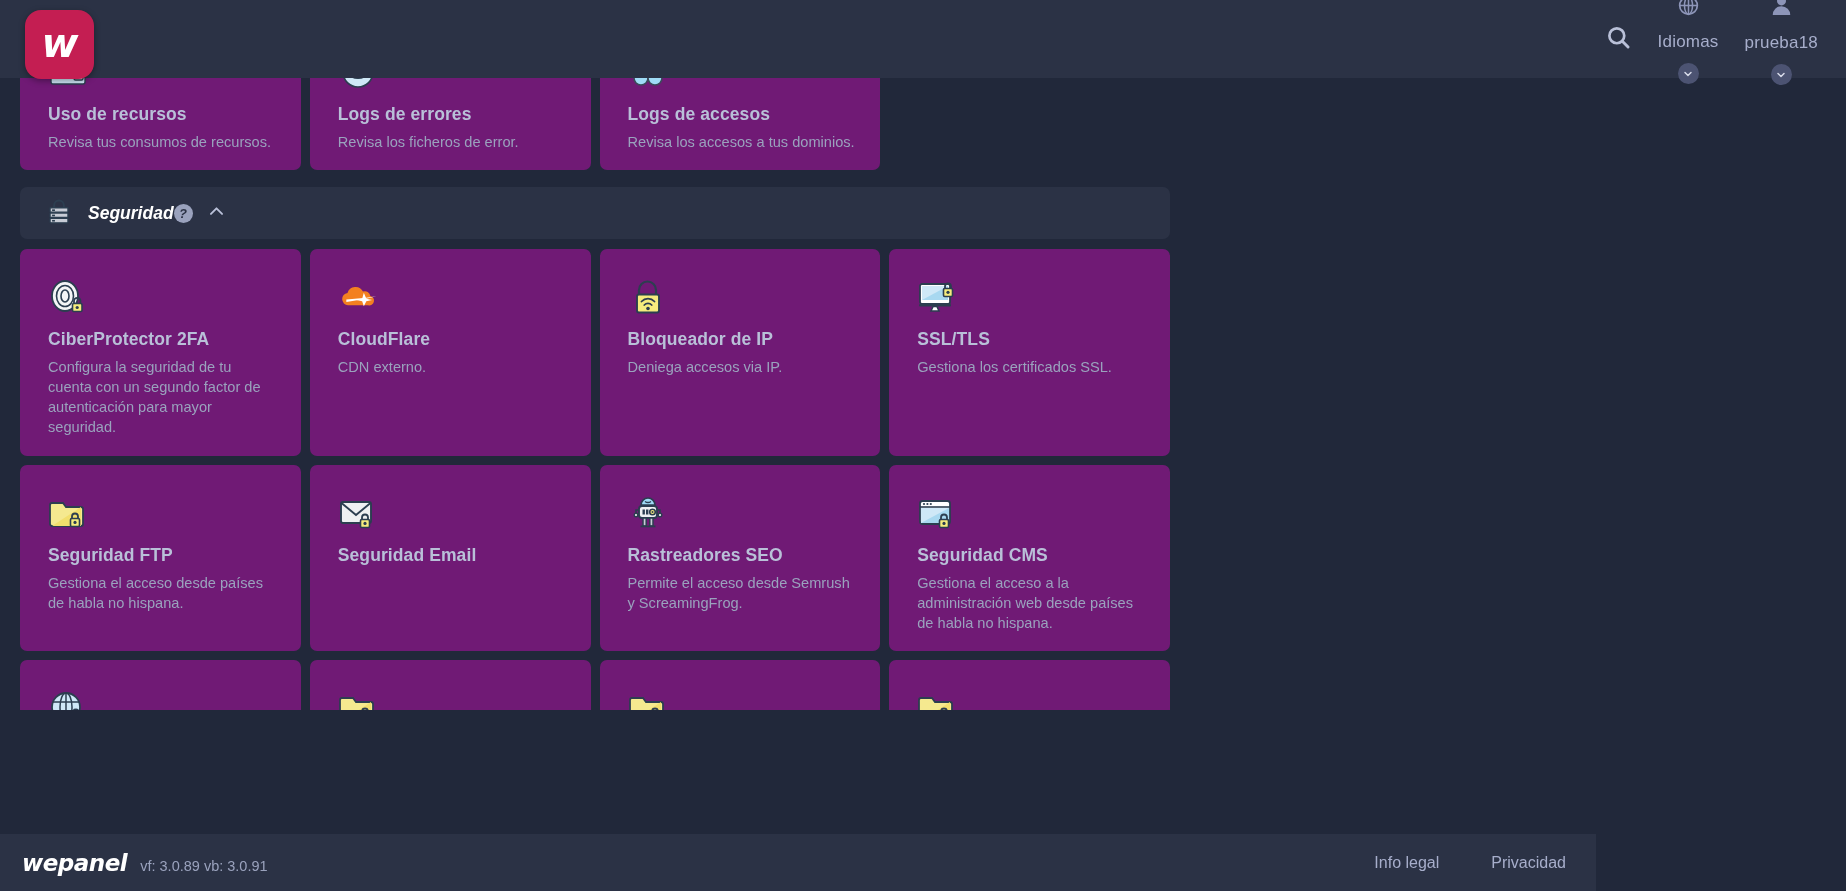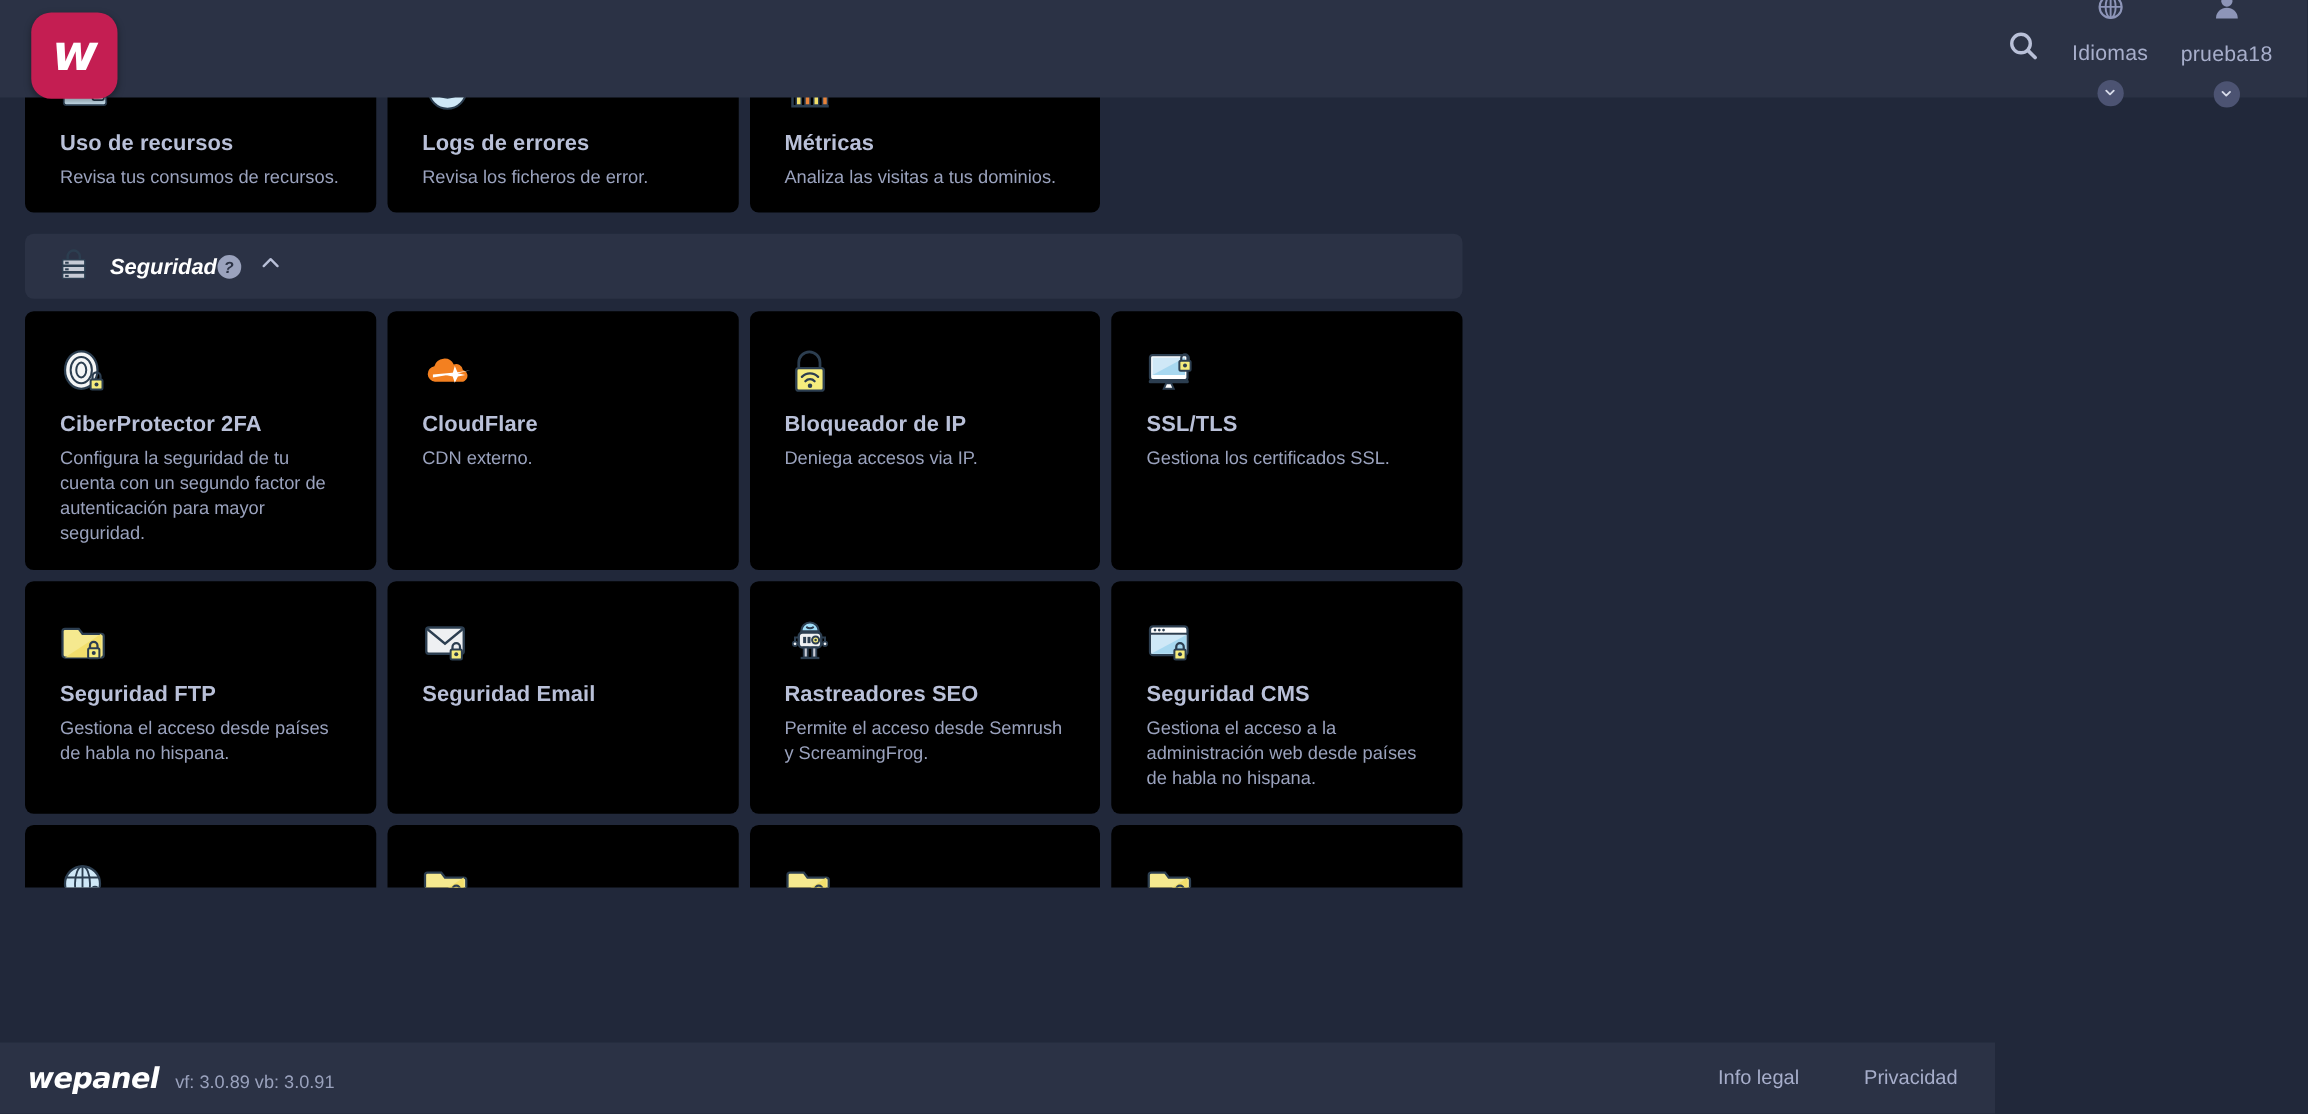--- a/index.html
+++ b/index.html
@@ -45,21 +45,21 @@
     width: 1190px; height: 658px;
     overflow: hidden;
   }
   .grid {
     display: grid;
     grid-template-columns: repeat(4, 1fr);
     gap: 9px;
     padding: 0 20px;
   }
   .card {
-    background: #000000;
+    background: #701a75;
     border-radius: 7px;
     padding: 22px 24px 18px 28px;
     min-height: 110px;
   }
   .card-icon { height: 46px; margin-bottom: 12px; display: flex; align-items: flex-end; }
   .card-title {
     color: #b9c0d8; font-size: 17.5px; font-weight: 700; margin-bottom: 7px;
     letter-spacing: .1px;
   }
   .card-desc { color: #9aa2bd; font-size: 14.6px; line-height: 1.38; }
@@ -141,35 +141,33 @@
           <circle cx="20" cy="20" r="15" fill="#cfe8f7" stroke="#2c3e50" stroke-width="1.6"></circle>
           <path d="M7 20 Q20 8 33 20 Q20 32 7 20 Z" fill="#ffffff" stroke="#2c3e50" stroke-width="1.8"></path>
           <circle cx="20" cy="20" r="5.6" fill="#e8833a" stroke="#2c3e50" stroke-width="1.6"></circle>
           <circle cx="20" cy="20" r="2.4" fill="#2c3e50"></circle>
         </svg>
       </div>
       <div class="card-title">Logs de errores</div>
       <div class="card-desc">Revisa los ficheros de error.</div>
     </div>
 
-
-    <div class="card">
-      <div class="card-icon">
-        <svg class="ico" viewBox="0 0 40 40">
-          <polyline points="6,5 6,33 35,33" fill="none" stroke="#2c3e50" stroke-width="2"></polyline>
-          <polyline points="8,20 15,13 22,17 31,6" fill="none" stroke="#2c3e50" stroke-width="1.8"></polyline>
-          <rect x="9" y="24" width="4" height="8" fill="#f2e06a" stroke="#2c3e50" stroke-width="1.2"></rect>
-          <rect x="16" y="16" width="4" height="16" fill="#e8833a" stroke="#2c3e50" stroke-width="1.2"></rect>
-          <rect x="23" y="20" width="4" height="12" fill="#f2e06a" stroke="#2c3e50" stroke-width="1.2"></rect>
-          <rect x="30" y="11" width="4" height="21" fill="#e8833a" stroke="#2c3e50" stroke-width="1.2"></rect>
-        </svg>
-      </div>
-      <div class="card-title">Métricas</div>
-      <div class="card-desc">Analiza las visitas a tus dominios.</div>
-    </div>
+    <div class="card">
+      <div class="card-icon">
+        <svg class="ico" viewBox="0 0 40 40">
+          <path d="M15 5 L19 5 L17 20 L11 22 Z" fill="#e9eef3" stroke="#3b4a5a" stroke-width="1.5"></path>
+          <path d="M25 5 L21 5 L23 20 L29 22 Z" fill="#e9eef3" stroke="#3b4a5a" stroke-width="1.5"></path>
+          <circle cx="13" cy="26" r="7" fill="#9fdcf7" stroke="#3b4a5a" stroke-width="1.6"></circle>
+          <circle cx="27" cy="26" r="7" fill="#9fdcf7" stroke="#3b4a5a" stroke-width="1.6"></circle>
+        </svg>
+      </div>
+      <div class="card-title">Logs de accesos</div>
+      <div class="card-desc">Revisa los accesos a tus dominios.</div>
+    </div>
+
   </div>
 
   <div class="section-head">
     <div class="section-left">
       <span>
         <svg width="26" height="26" viewBox="0 0 32 32">
           <path d="M10 12 V9 a6 6 0 0 1 12 0 V12" fill="none" stroke="#2c3e50" stroke-width="2.4"></path>
           <rect x="5" y="12" width="22" height="5.5" rx="1" fill="#c8ccd6" stroke="#2c3e50" stroke-width="1.6"></rect>
           <rect x="5" y="18.5" width="22" height="5.5" rx="1" fill="#c8ccd6" stroke="#2c3e50" stroke-width="1.6"></rect>
           <rect x="5" y="25" width="22" height="5.5" rx="1" fill="#c8ccd6" stroke="#2c3e50" stroke-width="1.6"></rect>

